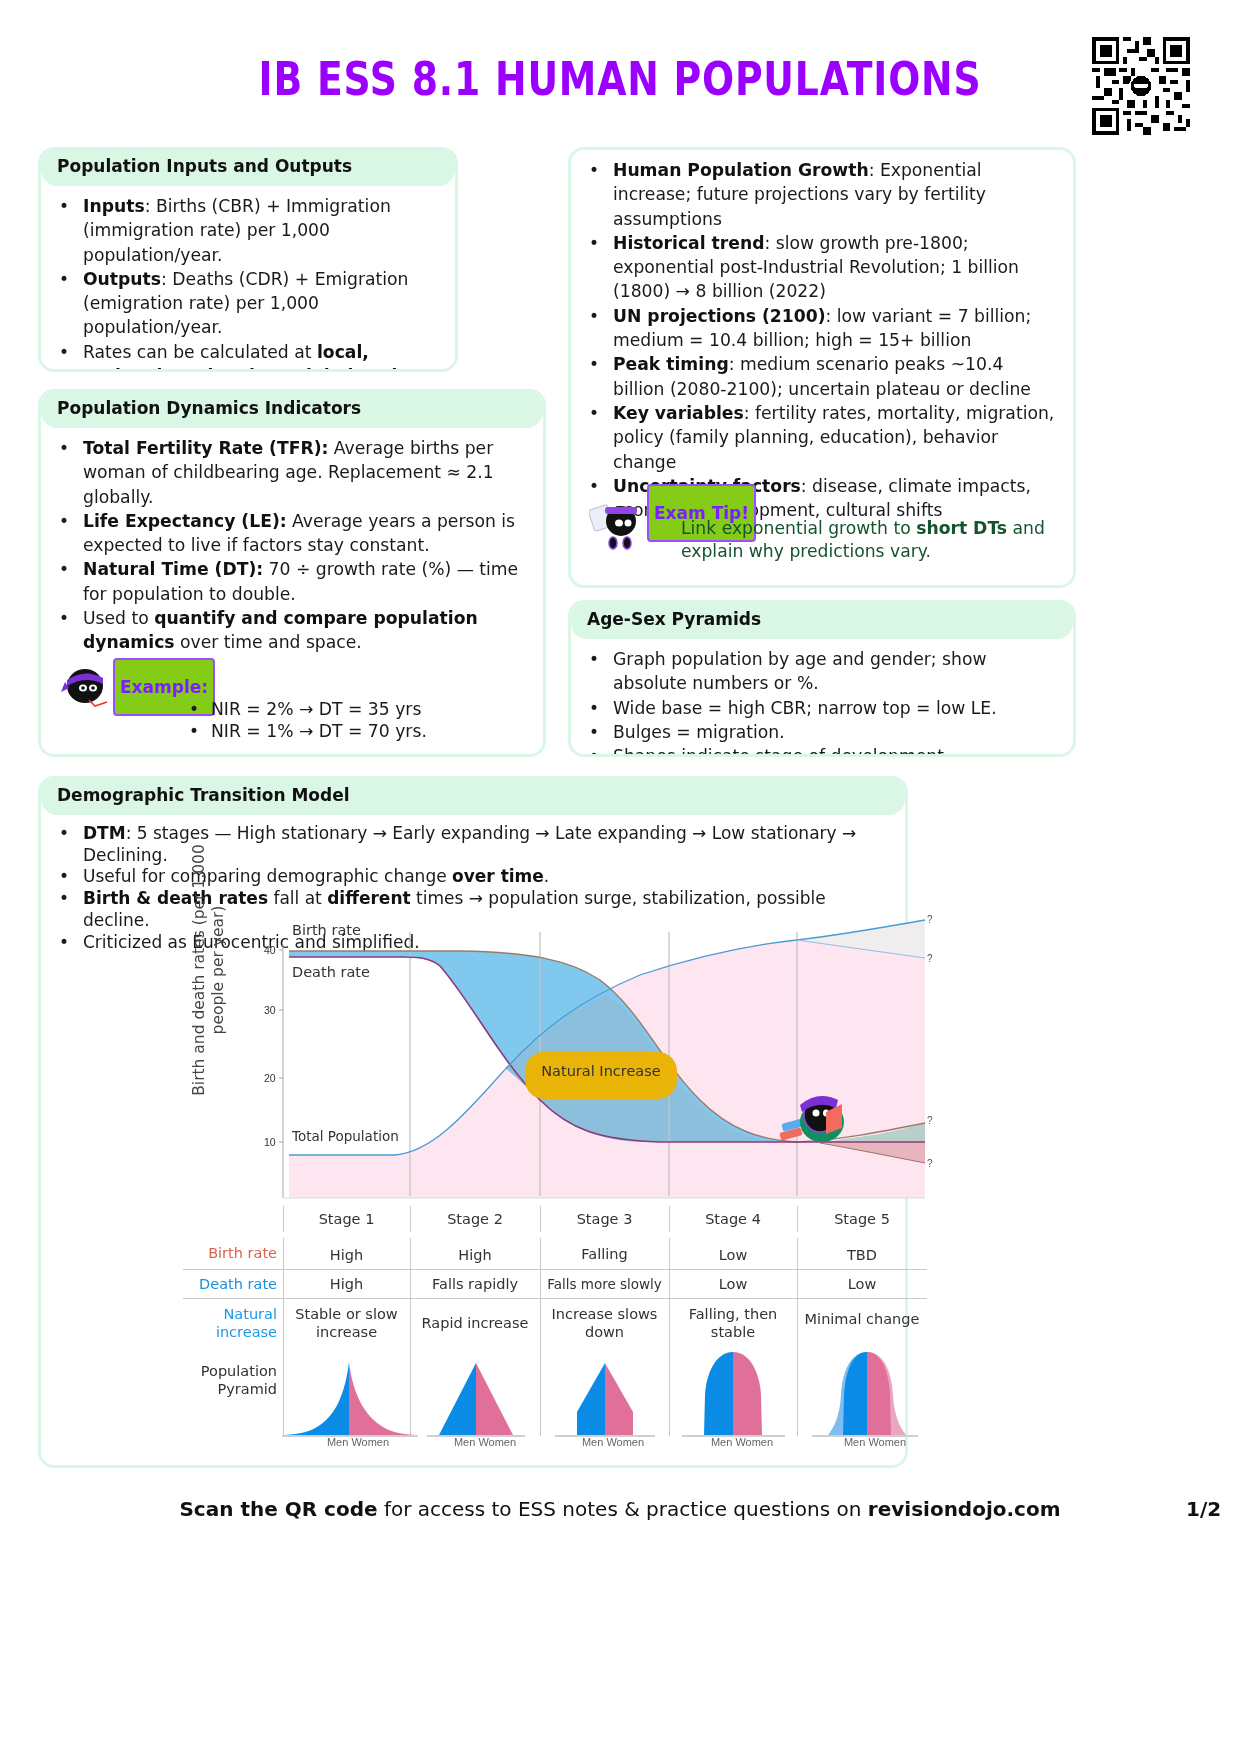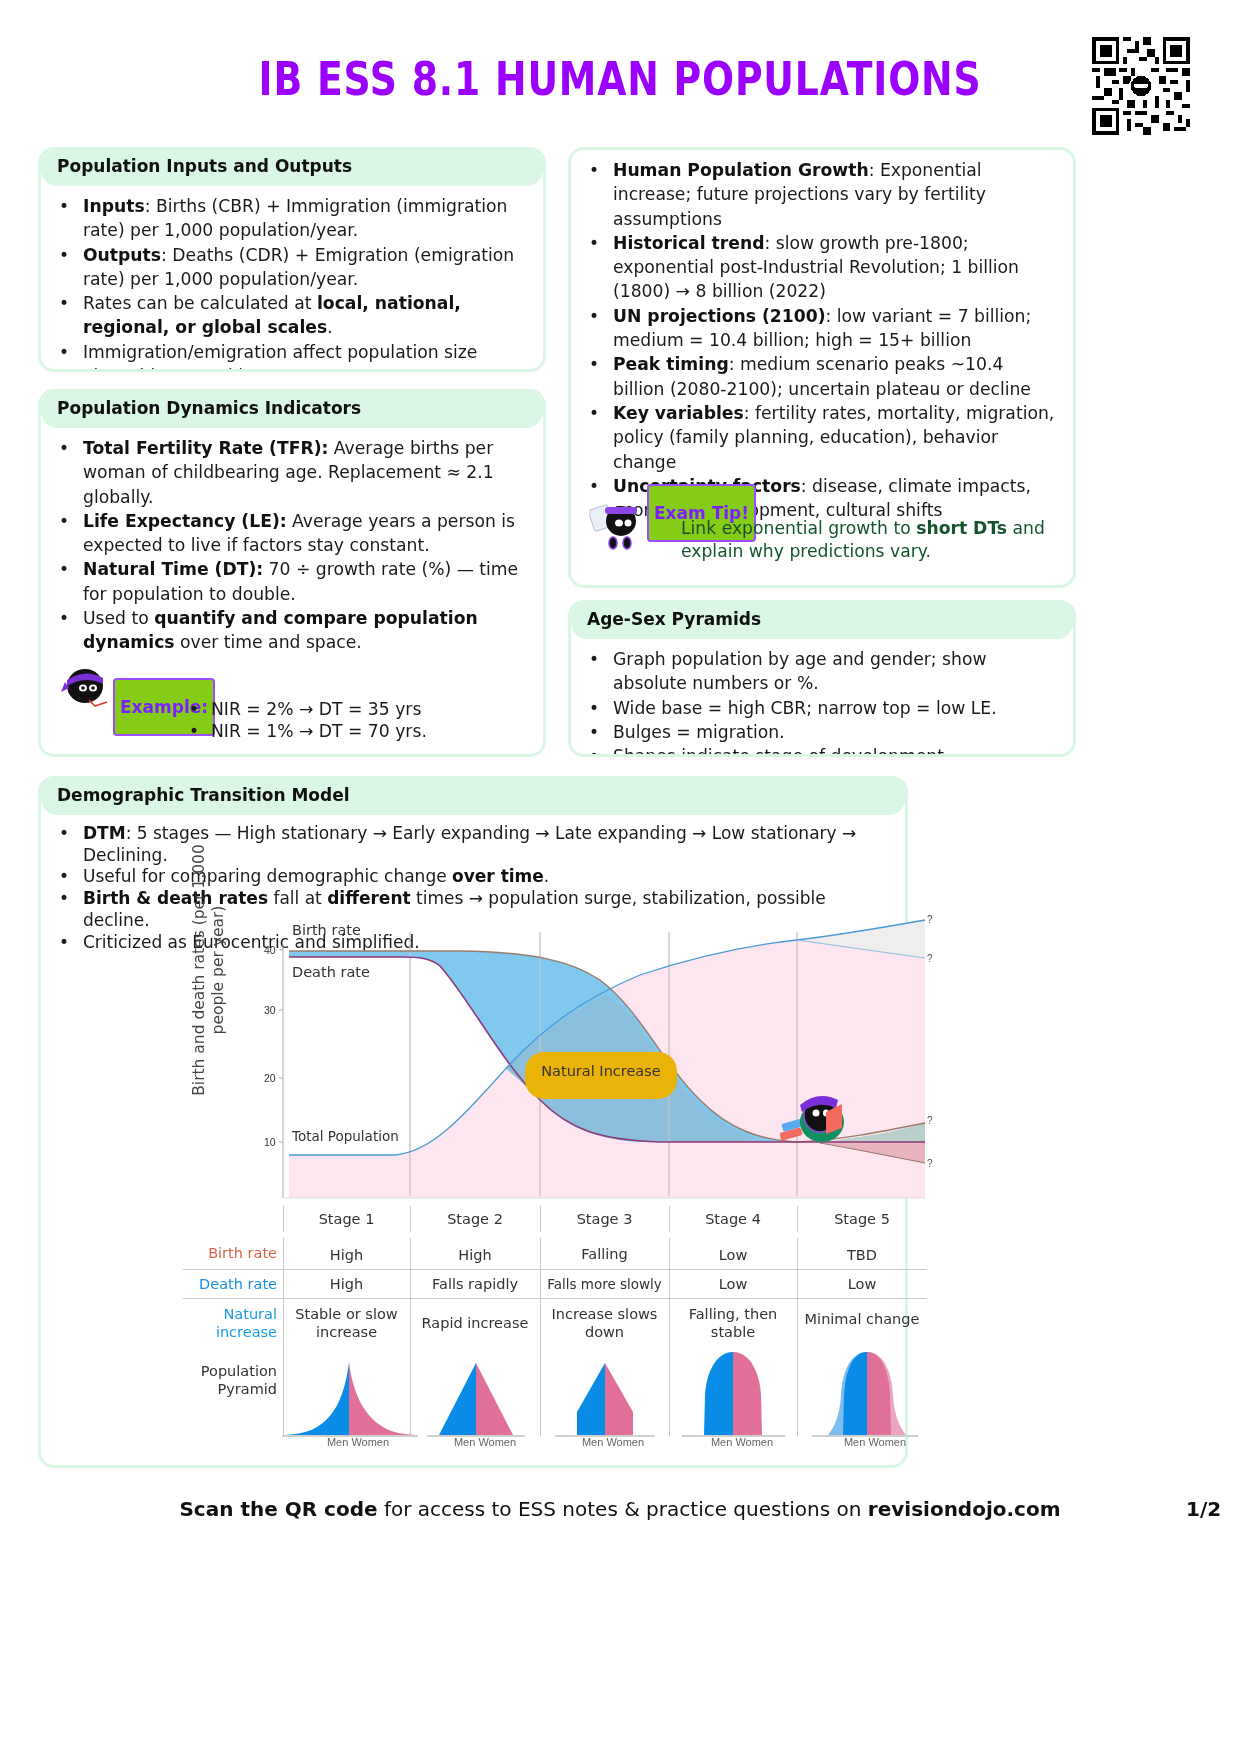--- a/index.html
+++ b/index.html
@@ -18,21 +18,21 @@
   }
   .card-head {
     background: #daf7e6; height: 36px; border-radius: 0 0 16px 16px; padding: 6px 16px 0 16px;
     font-weight: bold; font-size: 17px; color: #111;
   }
   .card ul { list-style: none; padding: 8px 18px 0 42px; }
   .card li { position: relative; font-size: 17.2px; line-height: 24.3px; color: #1a1a1a; }
   .card li::before { content: "•"; position: absolute; left: -24px; top: 0; font-size: 17px; }
   .card li b { font-weight: bold; color: #111; }
 
-  #c1 { left: 38px; top: 147px; width: 508px; height: 225px; }
+  #c1 { left: 38px; top: 147px; width: 420px; height: 225px; }
   #c2 { left: 38px; top: 389px; width: 508px; height: 368px; }
   #c3 { left: 568px; top: 147px; width: 508px; height: 441px; }
   #c4 { left: 568px; top: 600px; width: 508px; height: 157px; }
   #c5 { left: 38px; top: 776px; width: 870px; height: 692px; }
 
   #c5 ul { padding-left: 42px; }
   #c5 li { font-size: 17px; line-height: 21.7px; }
 
   .bubble-label {
     position: absolute; border: 2px solid #9b4dff; border-radius: 4px; background: #84cc16;
@@ -157,21 +157,21 @@
   <svg class="mascot" style="left:20px; top:270px;" width="62" height="50" viewBox="0 0 62 50">
     <ellipse cx="24" cy="24" rx="18" ry="17" fill="#111"></ellipse>
     <path d="M6 18 Q24 6 42 16 L42 22 Q24 13 6 24 Z" fill="#7b2fd6"></path>
     <path d="M4 20 L0 30 L8 26 Z" fill="#7b2fd6"></path>
     <ellipse cx="22" cy="26" rx="4" ry="3.5" fill="#fff"></ellipse>
       <ellipse cx="32" cy="26" rx="4" ry="3.5" fill="#fff"></ellipse>
     <circle cx="22" cy="26" r="1.8" fill="#111"></circle>
       <circle cx="32" cy="26" r="1.8" fill="#111"></circle>
     <path d="M28 38 L34 44 L46 40" stroke="#e53935" stroke-width="1.6" fill="none"></path>
   </svg>
-  <div class="bubble-label" style="left:72px; top:266px;margin-top:20px;">Example:</div>
+  <div class="bubble-label" style="left:72px; top:266px;">Example:</div>
   <ul class="example-list" style="left:128px; top:298px;">
     <li>NIR = 2% → DT = 35 yrs</li>
     <li>NIR = 1% → DT = 70 yrs.</li>
   </ul>
 </div>
 
 <div class="card" id="c3">
   <ul>
     <li><b>Human Population Growth</b><span>: Exponential increase; future projections vary by fertility assumptions</span></li>
     <li><b>Historical trend</b><span>: slow growth pre-1800; exponential post-Industrial Revolution; 1 billion (1800) → 8 billion (2022)</span></li>

